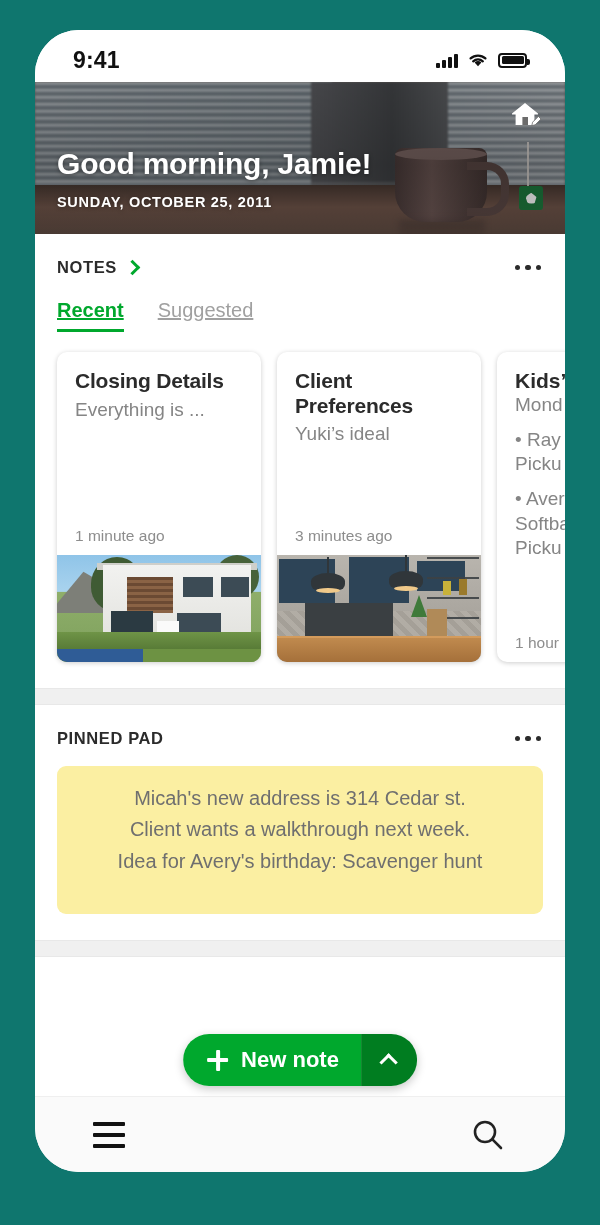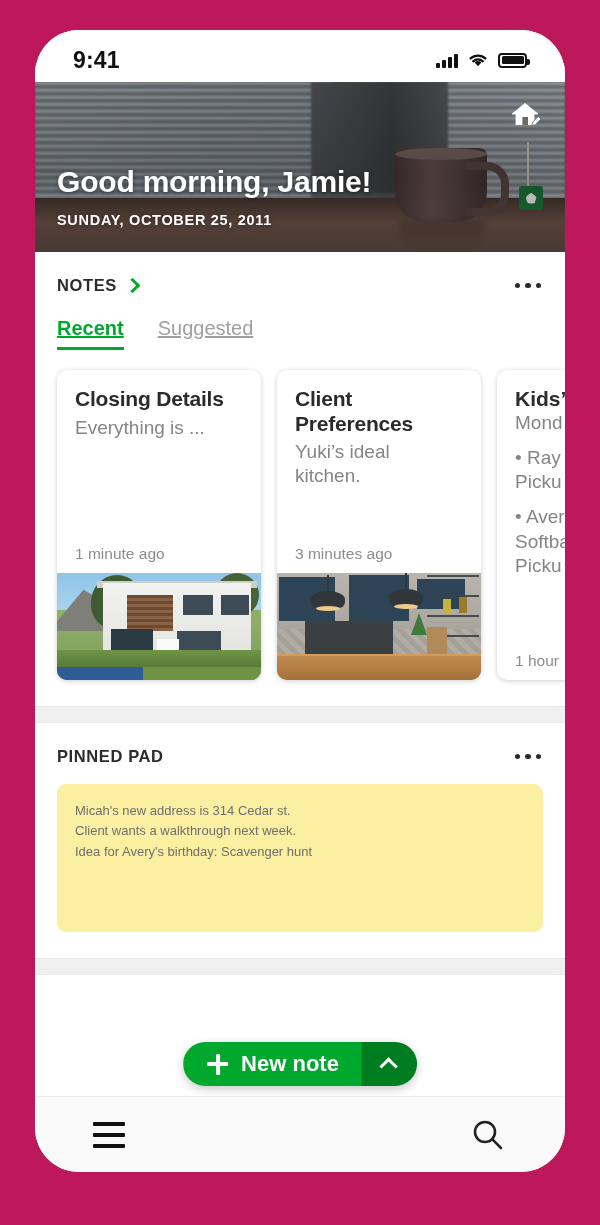--- a/index.html
+++ b/index.html
@@ -3,21 +3,21 @@
 <meta charset="utf-8">
 <style>
   * { box-sizing: border-box; margin: 0; padding: 0; }
   html, body {
     width: 600px; height: 1225px;
     background: #000;
     font-family: "Liberation Sans", sans-serif;
     overflow: hidden;
   }
 
-  .stage { position: relative; width: 600px; height: 1225px; background: #be185d; }
+  .stage { position: relative; width: 600px; height: 1225px; background: #0f766e; }
 
   
   .phone {
     position: absolute;
     left: 35px; top: 30px;
     width: 530px; height: 1142px;
     background: #ffffff;
     border-radius: 44px;
     overflow: hidden;
   }
@@ -46,21 +46,21 @@
     border-radius: 4px; position: relative; padding: 1.5px;
   }
   .battery::after {
     content: ""; position: absolute; right: -4.5px; top: 4px;
     width: 2.5px; height: 6px; background: #111; border-radius: 0 2px 2px 0;
   }
   .battery span { display: block; height: 100%; background: #111; border-radius: 1.5px; }
 
   
   .hero {
-    position: relative; height: 170px; overflow: hidden;
+    position: relative; height: 152px; overflow: hidden;
     background: #6f6a66;
   }
   .hero-photo { position: absolute; inset: 0; }
   
   .blinds {
     position: absolute; left: 0; top: 0; width: 56%; height: 72%;
     background:
       repeating-linear-gradient(to bottom,
         rgba(255,255,255,0.30) 0px, rgba(255,255,255,0.30) 2px,
         rgba(90,100,108,0.55) 3px, rgba(90,100,108,0.55) 7px),
@@ -299,39 +299,39 @@
   .kids-line { font-size: 19px; color: #858585; line-height: 1.3; }
   .kids-title { font-size: 21px; font-weight: 700; color: #2b2b2b; }
 
   
   .scratch-wrap { padding: 18px 22px 26px 22px; }
   .scratch {
     background: #fbefa2; border-radius: 9px;
     padding: 17px 18px 26px 18px;
     min-height: 148px;
   }
-  .scratch p { font-size: 13px; color: #6f6f6f; line-height: 1.57; }
+  .scratch p { font-size: 20px; color: #6f6f6f; line-height: 1.57; text-align: center; }
 
   
   .navbar {
     position: absolute; left: 0; bottom: 0; width: 100%; height: 76px;
     background: #fafafa;
     display: flex; align-items: center; justify-content: space-between;
     padding: 0 58px;
     border-top: 1px solid #efefef;
   }
   .hamburger { display: flex; flex-direction: column; gap: 7px; }
   .hamburger i { display: block; width: 32px; height: 4px; background: #111; border-radius: 1px; }
 
   
   .fab {
     position: absolute; left: 50%; transform: translateX(-50%);
     bottom: 86px;
     display: flex; align-items: stretch;
-    height: 44px; border-radius: 26px; overflow: hidden;
+    height: 52px; border-radius: 26px; overflow: hidden;
     box-shadow: 0 3px 10px rgba(0,0,0,0.22);
     z-index: 5;
   }
   .fab-main {
     background: #00a82d; color: #fff;
     display: flex; align-items: center; gap: 13px;
     padding: 0 22px 0 24px;
     font-size: 22px; font-weight: 700;
   }
   .plus { position: relative; width: 21px; height: 21px; }
@@ -450,21 +450,20 @@
               <div class="lawn"></div>
               <div class="pool"></div>
           </div>
         </div>
 
         <div class="card">
           <div class="card-body">
             <div class="card-title">Client Preferences</div>
             <div class="card-snippet">
               <span class="ln">Yuki’s ideal</span>
-              <span class="ln">kitchen.</span>
             </div>
           </div>
           <div class="card-time">3 minutes ago</div>
           <div class="card-img img-kitchen">
             <div class="cab c1"></div>
               <div class="cab c2"></div>
               <div class="cab c3"></div>
             <div class="tile"></div>
               <div class="backsplash"></div>
             <div class="lamp l1"></div>

